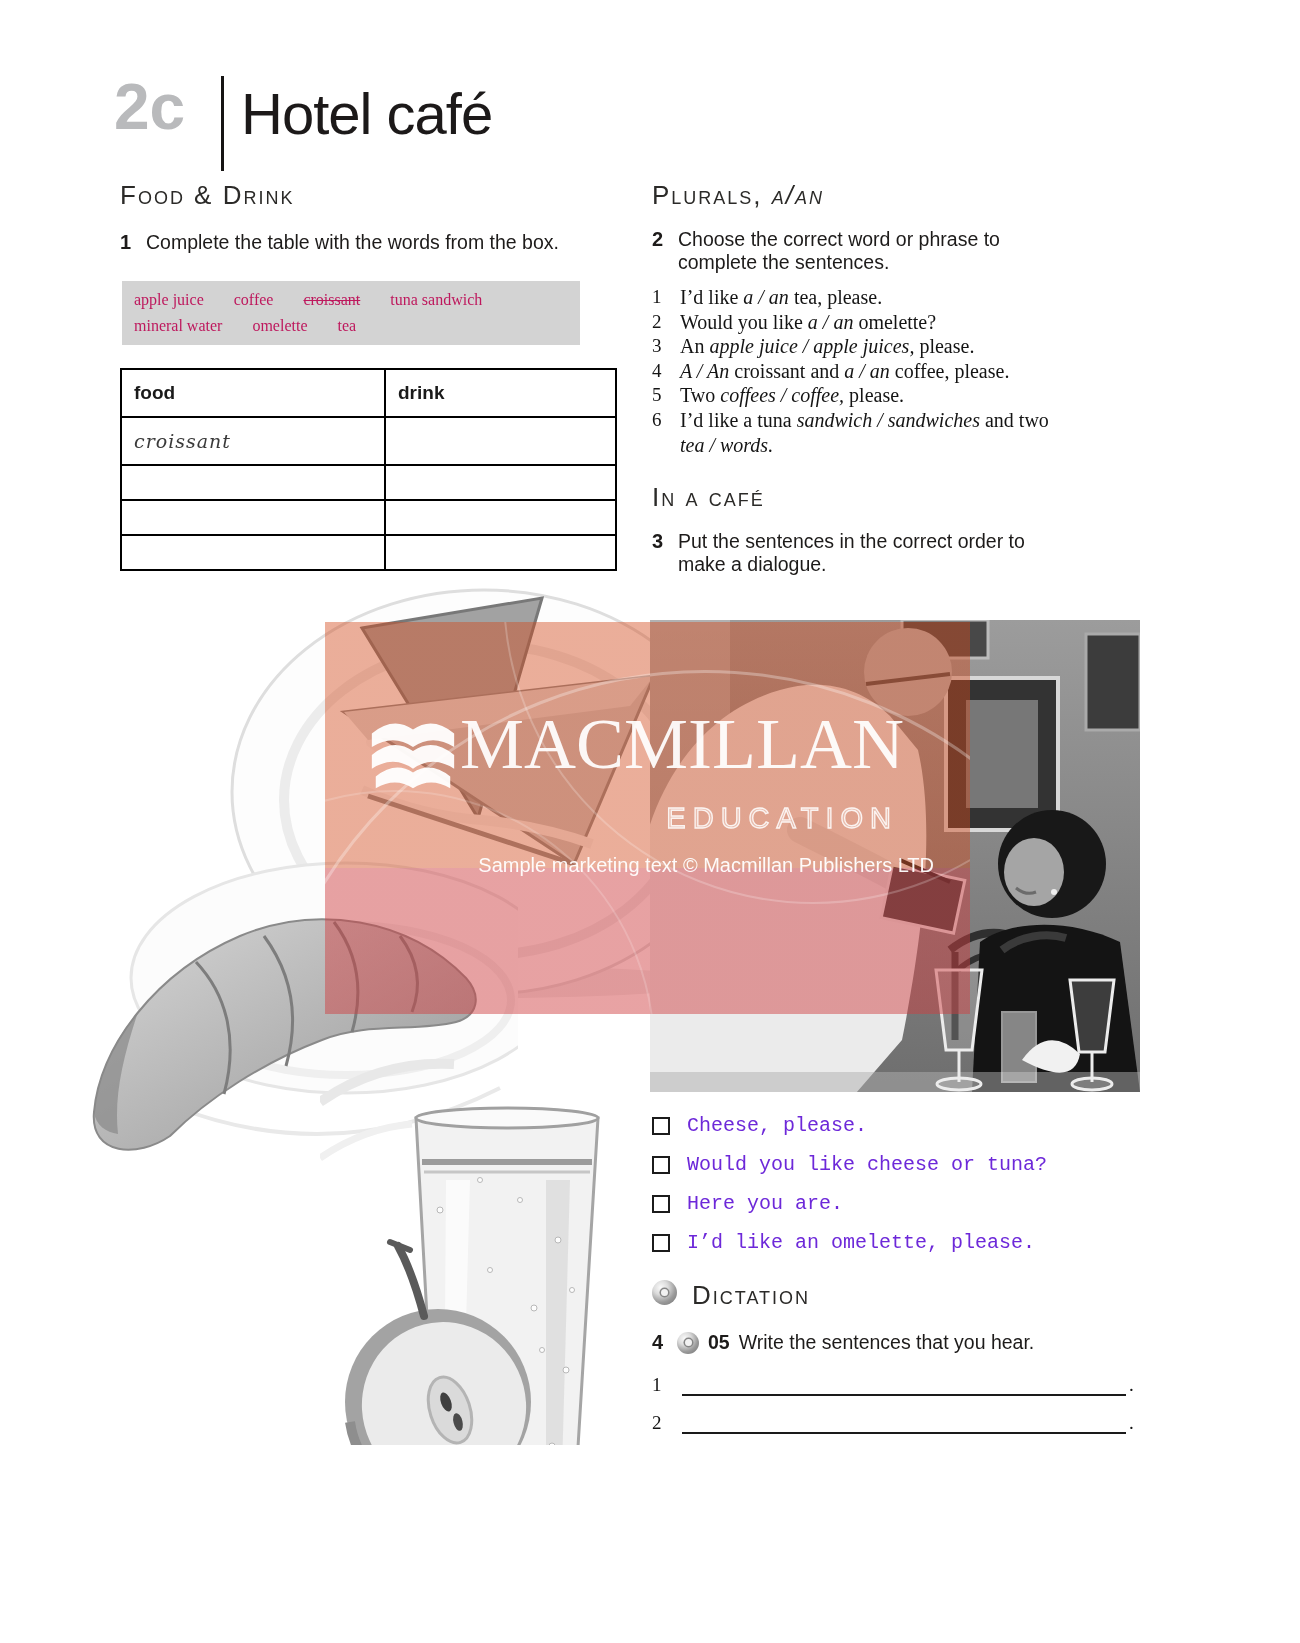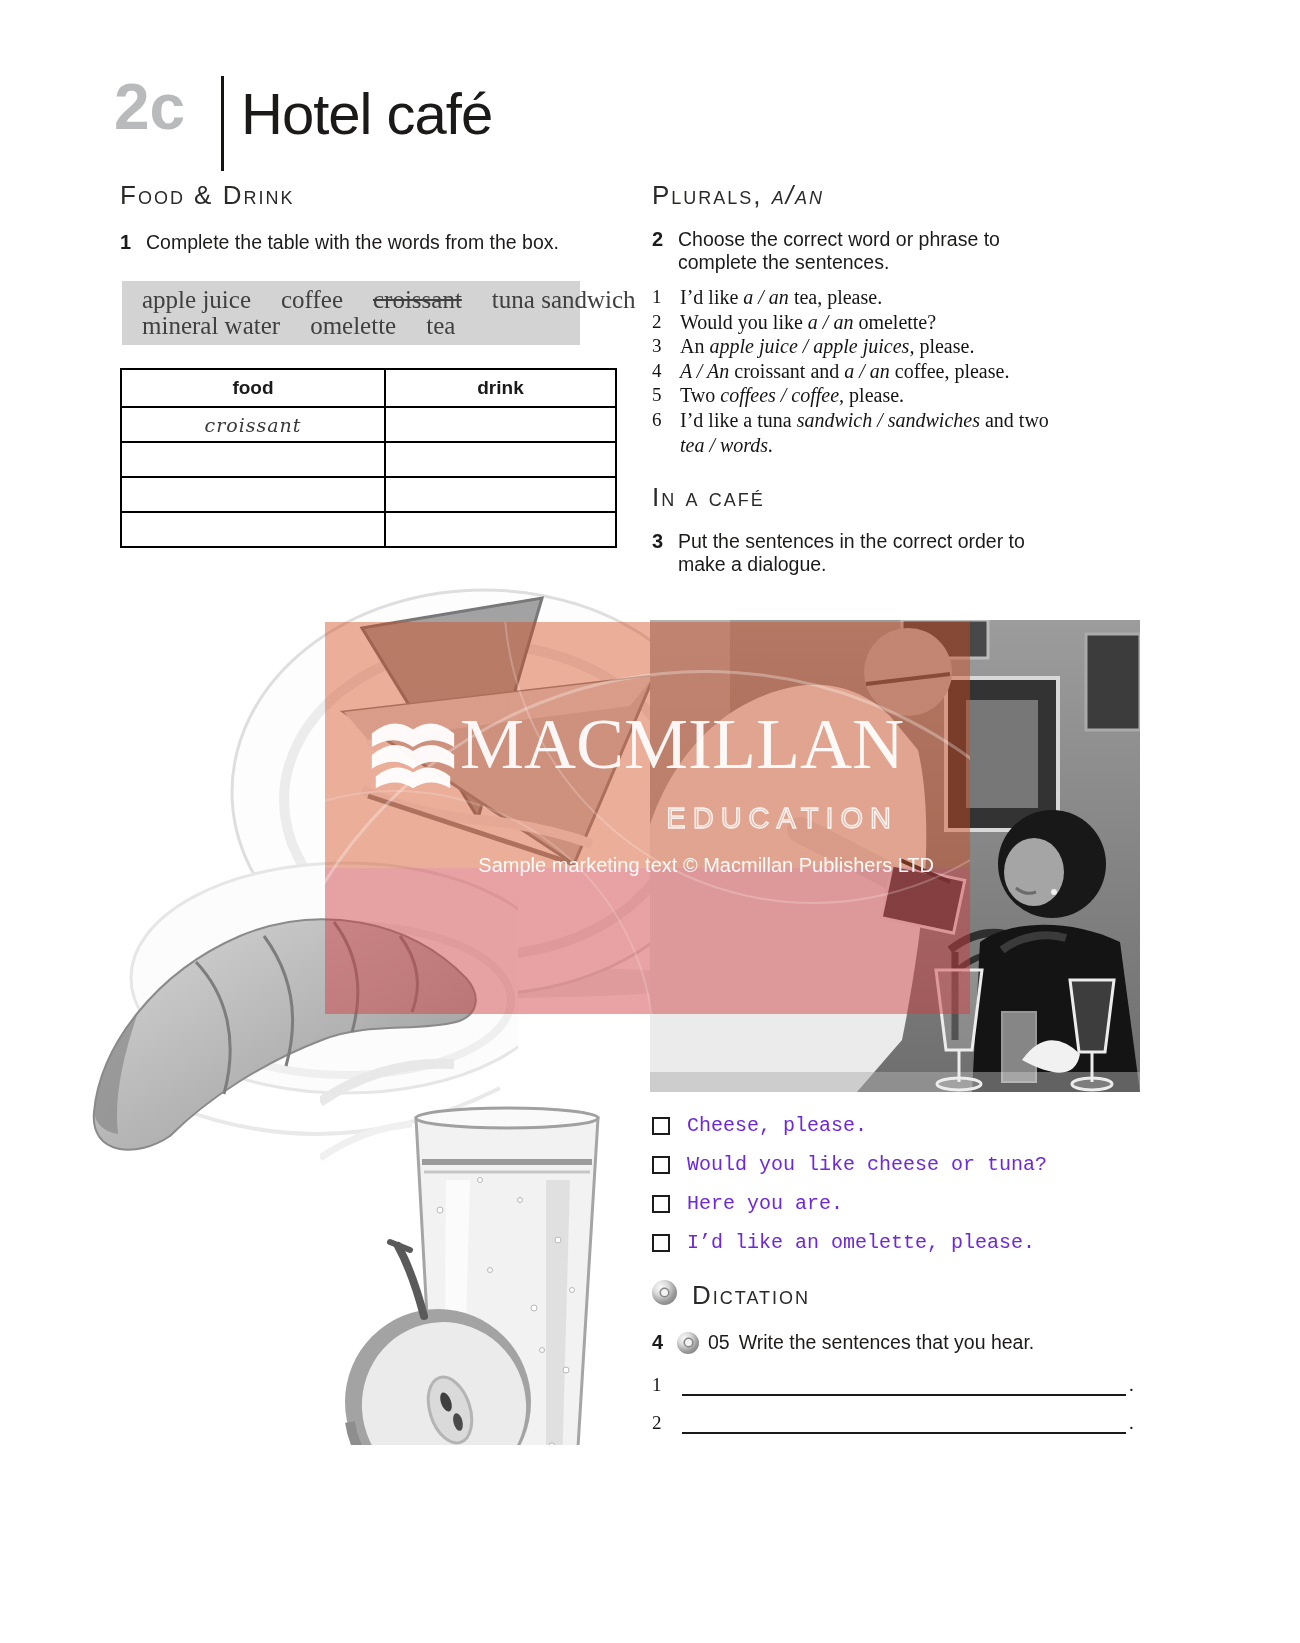--- a/index.html
+++ b/index.html
@@ -22,30 +22,30 @@
   .em-caps{font-style:italic}
 
   
   .ex-row{position:absolute;display:flex;gap:10px;font-size:19.5px;line-height:23px;color:#1d1b1a}
   .ex-num{font-weight:700;font-size:20px;min-width:16px;flex:none}
   #ex1{left:120px;top:231px;width:505px}
   #ex2{left:652px;top:228px;width:418px}
   #ex3{left:652px;top:530px;width:415px}
 
   
-  .word-box{left:122px;top:281px;width:458px;background:#d3d3d3;padding:6px 20px;
-            font-family:"Liberation Serif",serif;font-size:25px;line-height:26px;color:#404040}
+  .word-box{left:122px;top:281px;width:458px;background:#d3d3d3;padding:6px 12px;
+            font-family:"Liberation Serif",serif;font-size:16px;line-height:26px;color:#be185d}
   .wb-line{white-space:nowrap}
   .wb-word{margin-right:30px;display:inline-block}
   .wb-word:last-child{margin-right:0}
   .struck{text-decoration:line-through}
 
   
   .ex-table{position:absolute;left:120px;top:368px;width:497px;border-collapse:collapse;table-layout:fixed}
-  .ex-table th,.ex-table td{border:2px solid #000;padding:3px;text-align:center;vertical-align:middle}
+  .ex-table th,.ex-table td{border:2px solid #000;padding:12px;text-align:left;vertical-align:middle}
   .ex-table th{height:38px;font-size:19px;font-weight:700;color:#1a1a1a}
   .ex-table td{height:35px}
   td.hand{font-family:"DejaVu Serif",serif;font-style:italic;font-size:19px;color:#3a3a3a;letter-spacing:1px}
 
   
   .items{position:absolute;left:652px;top:285px;width:500px;font-family:"Liberation Serif",serif;
          font-size:20px;line-height:24.6px;color:#141414}
   .item{display:flex}
   .item .inum{width:28px;flex:none;font-size:19px}
   .item .itext{flex:1}
@@ -80,21 +80,21 @@
   .cb-label{font-family:Liberation Mono, monospace;font-size:20px;color:#6d28d9}
 
   
   #dict-head{position:absolute;left:652px;top:1280px;display:flex;align-items:flex-start;gap:15px}
   .cd-icon{width:25px;height:25px;border-radius:50%;position:relative;flex:none;display:inline-block;
            background:radial-gradient(circle at 35% 30%, #fafafa 0%, #dcdcdc 30%, #9a9a9a 62%, #6f6f6f 100%)}
   .cd-icon::after{content:"";position:absolute;left:50%;top:50%;width:7px;height:7px;margin:-3.5px 0 0 -3.5px;
            border-radius:50%;background:#f2f2f2;box-shadow:0 0 0 1.5px #868686}
   .cd-small{width:22px;height:22px}
   #ex4{left:652px;top:1331px;width:490px;align-items:center;gap:9px}
-  .track{font-weight:400;font-size:19.5px}
+  .track{font-weight:700;font-size:19.5px}
 
   .dl-list{position:absolute;left:652px;top:1358px;width:490px}
   .dl-row{display:flex;height:38px;align-items:flex-end;font-family:"Liberation Serif",serif;
           font-size:19px;color:#141414}
   .dl-num{width:30px;flex:none}
   .dl-line{width:444px;border-bottom:2px solid #1a1a1a;height:26px;flex:none}
   .dl-punct{margin-left:3px}
 
   
   #page-num{left:118px;top:1588px;font-family:"Liberation Serif",serif;font-size:19px;color:#1a1a1a}

